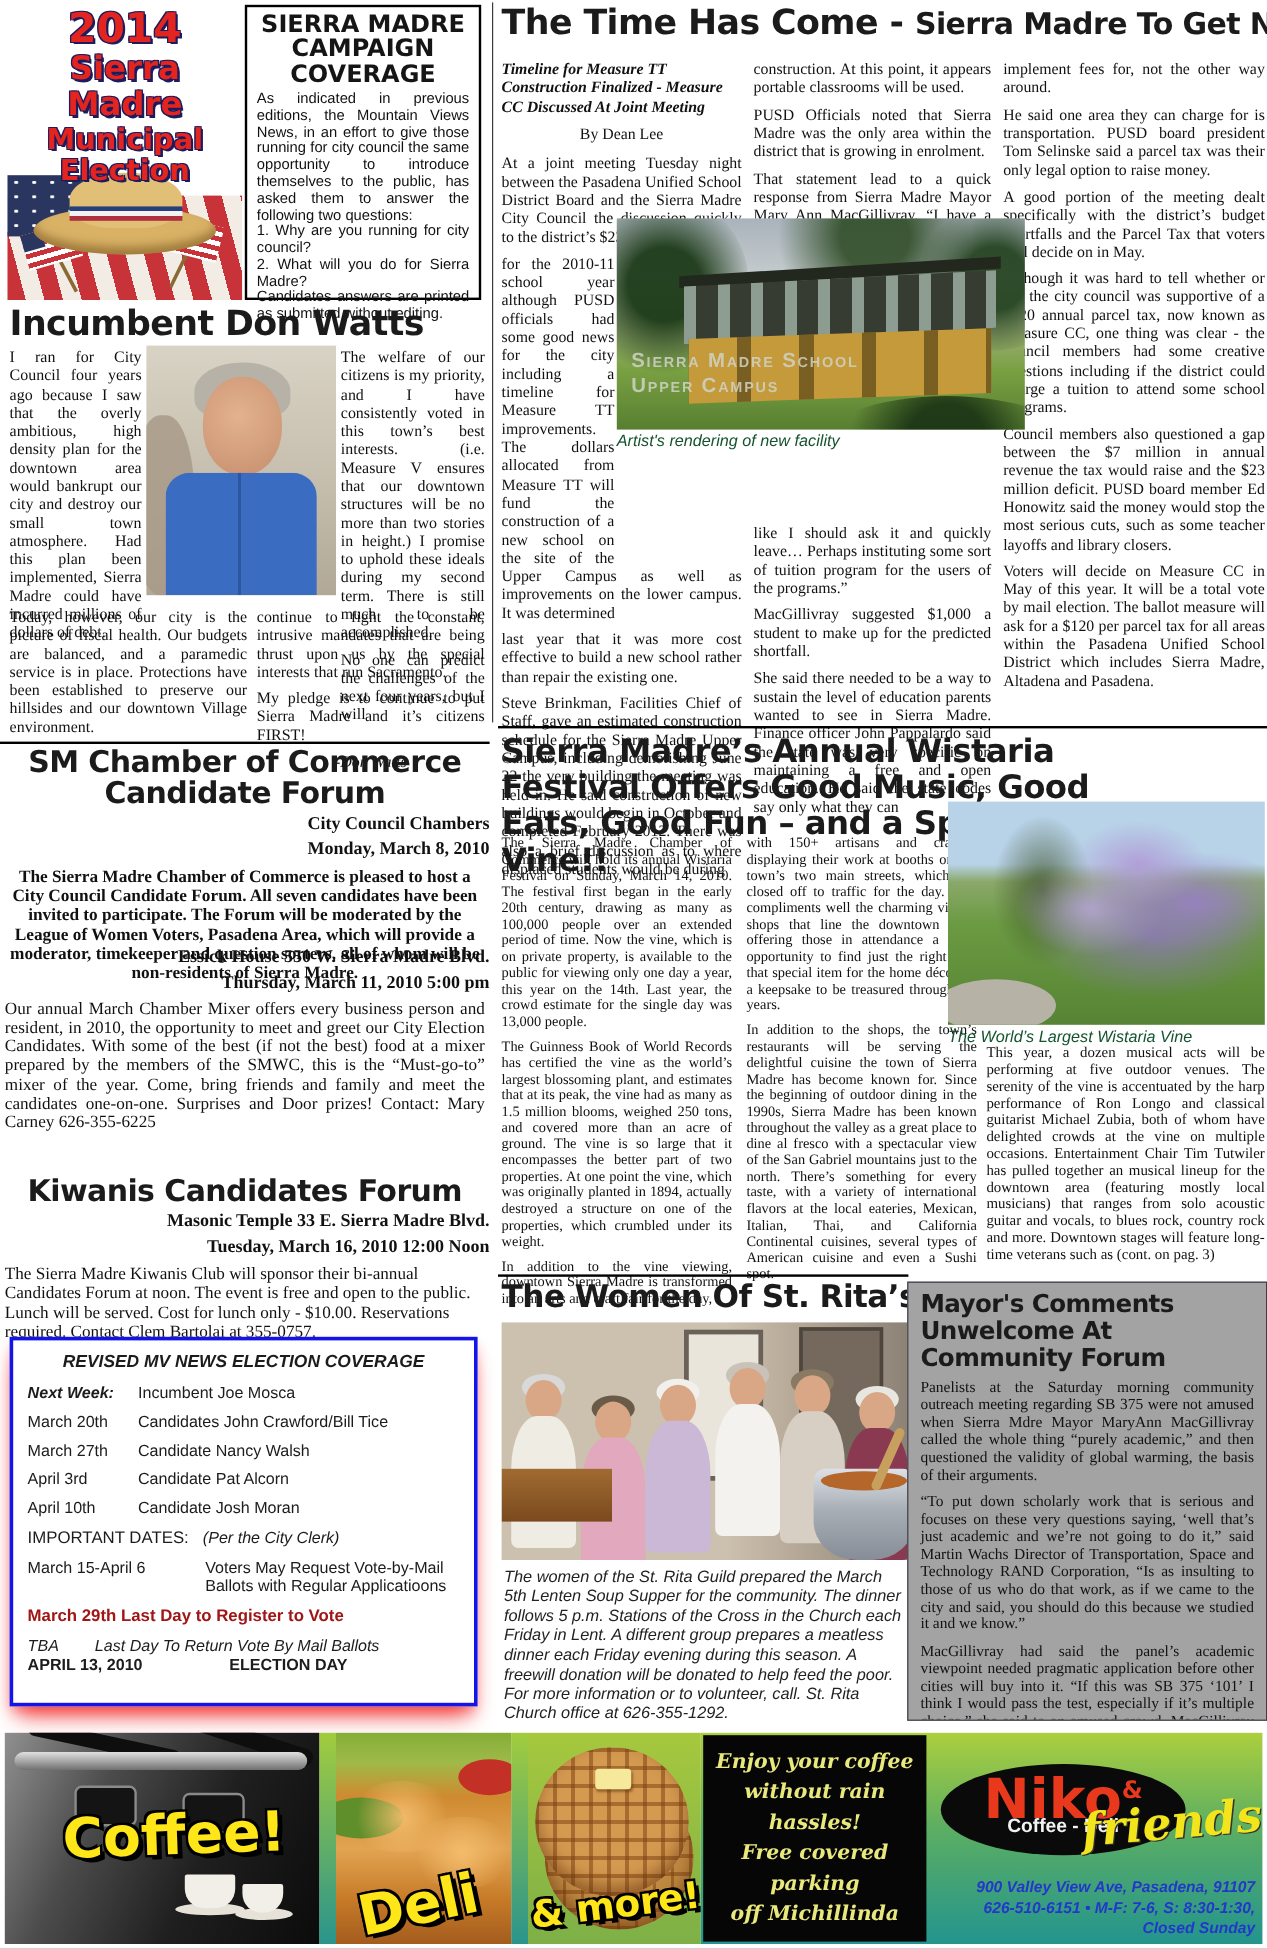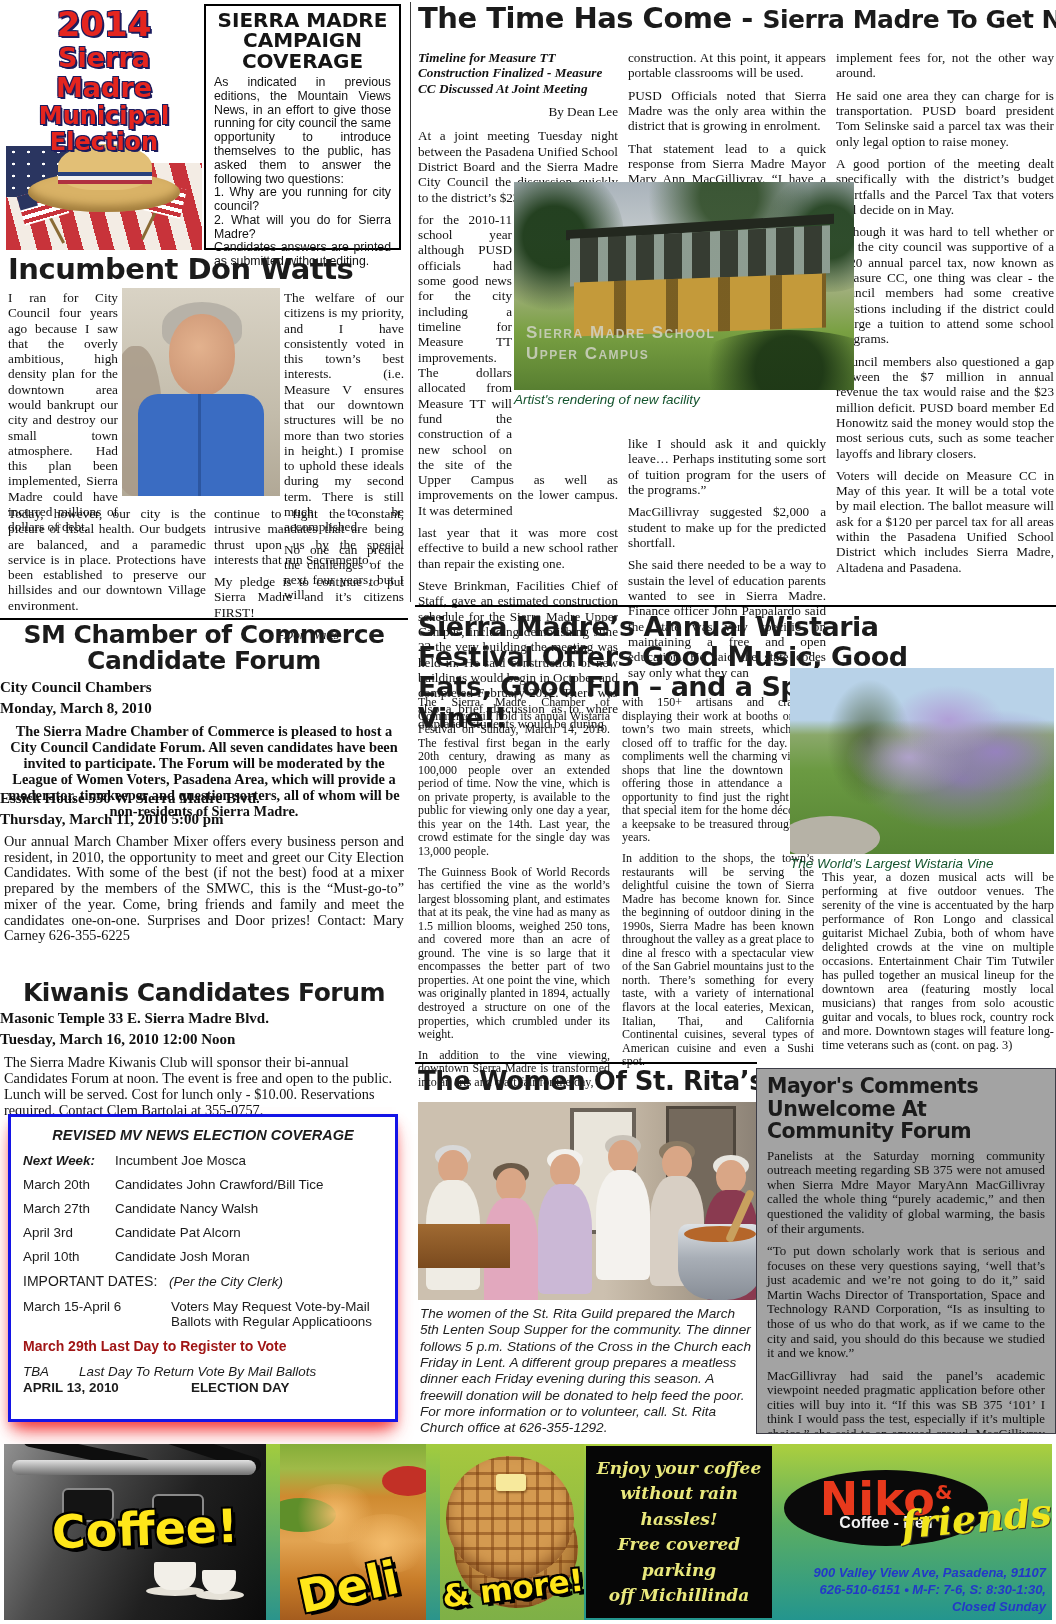--- a/index.html
+++ b/index.html
@@ -41,21 +41,21 @@
   .w-hair{position:absolute;left:40px;top:14px;width:80px;height:48px;background:#b7b2a8;border-radius:50% 50% 35% 35%;}
   .w-head{position:absolute;left:47px;top:26px;width:66px;height:82px;background:radial-gradient(circle at 45% 40%,#e3b28e,#c68e6e);border-radius:48%;}
   .w-shirt{position:absolute;left:16px;top:106px;width:126px;height:102px;background:#3a6cc2;border-radius:20px 20px 0 0;
     background-image:linear-gradient(90deg,transparent 60px,#2c56a0 60px 63px,transparent 63px);}
   #watts-col1b{left:8px;top:506px;width:198px;}
   #watts-col2b{left:214px;top:506px;width:190px;}
   #watts-sig{text-align:center;font-style:italic;margin-top:4px;}
   #hr-left{left:0;top:618px;width:408px;height:2px;}
   
   .forum-head{font-size:25px;line-height:1.05;text-align:center;}
-  .forum-sub{font-weight:700;font-size:15px;text-align:left;margin-top:4px;}
+  .forum-sub{font-weight:700;font-size:15px;text-align:right;margin-top:4px;}
   #chamber{left:0;top:622px;width:408px;}
   #chamber-body{font-weight:700;font-size:14.4px;line-height:1.12;text-align:center;margin-top:6px;padding:0 6px;}
   #mixer{left:0;top:786px;width:408px;}
   #mixer-body{font-size:14.3px;line-height:1.1;text-align:justify;margin-top:6px;padding:0 4px;}
   #kiwanis{left:0;top:980px;width:408px;}
   #kiwanis-body{font-size:14.3px;line-height:1.12;text-align:left;margin-top:6px;padding:0 4px;}
   
   #election-box{left:8px;top:1114px;width:390px;height:308px;border:3px solid #1414e6;box-sizing:border-box;
     padding:10px 12px;background:#fff;font-family:"Liberation Sans",sans-serif;font-size:13.4px;color:#1c1c1c;
     box-shadow:0 14px 18px -6px rgba(240,30,30,.8),0 6px 10px -2px rgba(250,80,80,.55);}
@@ -74,24 +74,24 @@
   #eb-eday .eb-label{width:168px;}
   
   #vert-divider{left:410px;top:2px;width:1px;height:600px;background:#3a3a3a;position:absolute;}
   #school-art{left:418px;top:4px;width:636px;height:600px;}
   #school-headline{font-size:29px;line-height:1;white-space:nowrap;}
   #school-headline .part-b{font-size:25px;}
   .art-cols{position:absolute;left:0;top:46px;width:636px;display:flex;gap:10px;}
   .a-col{font-size:13.2px;line-height:1.16;}
   #s-col1{width:200px;} #s-col2{width:198px;} #s-col3{width:218px;}
   #s-subhead{font-weight:700;font-style:italic;margin:0 0 8px 0;text-align:left;}
-  #s-byline{margin:0 0 9px 0;text-align:right;}
+  #s-byline{margin:0 0 9px 0;text-align:center;}
   .img-dodge{float:right;width:106px;height:258px;}
   #school-photo-block{position:absolute;left:96px;top:178px;width:340px;}
-  #school-photo{position:relative;width:340px;height:208px;overflow:hidden;
+  #school-photo{position:relative;width:340px;height:176px;overflow:hidden;
     background:linear-gradient(180deg,#a9b3bb 0%,#c6ccce 28%,#9fae7a 52%,#79a042 72%,#587f31 100%);}
   .tree{position:absolute;border-radius:50%;}
   .t1{left:-30px;top:-20px;width:140px;height:150px;background:radial-gradient(circle,rgba(28,58,24,.95) 30%,rgba(28,58,24,0) 72%);}
   .t2{left:120px;top:-50px;width:190px;height:130px;background:radial-gradient(circle,rgba(40,70,30,.85) 25%,rgba(40,70,30,0) 70%);}
   .t3{right:-40px;top:-10px;width:130px;height:120px;background:radial-gradient(circle,rgba(30,62,26,.9) 30%,rgba(30,62,26,0) 72%);}
   .bldg-roof{position:absolute;left:52px;top:40px;width:268px;height:10px;background:#23281f;transform:skewY(-3.5deg);}
   .bldg-upper{position:absolute;left:56px;top:50px;width:260px;height:48px;background:#363c32;transform:skewY(-3deg);
     background-image:repeating-linear-gradient(90deg,rgba(188,208,196,.65) 0 10px,transparent 10px 28px);}
   .bldg-wall{position:absolute;left:60px;top:96px;width:252px;height:54px;background:#c49a3a;transform:skewY(-2deg);
     background-image:repeating-linear-gradient(90deg,transparent 0 40px,rgba(60,45,15,.55) 40px 52px);}
@@ -319,21 +319,21 @@
         <p class="body-p">for the 2010-11 school year although PUSD officials had some good news for the city including a timeline for Measure TT improvements. The dollars allocated from Measure TT will fund the construction of a new school on the site of the Upper Campus as well as improvements on the lower campus. It was determined</p>
         <p class="body-p">last year that it was more cost effective to build a new school rather than repair the existing one.</p>
         <p class="body-p">Steve Brinkman, Facilities Chief of Staff, gave an estimated construction schedule for the Sierra Madre Upper Campus, including demolishing June 22 the very building the meeting was held in. He said construction of new buildings would begin in October and completed February 2012.  There was also a brief discussion as to where displaced students would be during</p>
       </div>
       <div id="s-col2" class="a-col">
         <p class="body-p">construction.  At this point, it appears portable classrooms will be used.</p>
         <p class="body-p">PUSD Officials noted that  Sierra Madre was the only area within the district that is growing in enrolment.</p>
         <p class="body-p">That statement lead to a quick response from Sierra Madre Mayor Mary Ann MacGillivray.  “I have a question that I have been dying to ask,” she said. “I feel</p>
         <div class="col-spacer"></div>
         <p class="body-p">like I should ask it and quickly leave… Perhaps instituting some sort of tuition program for the users of the programs.”</p>
-        <p class="body-p">MacGillivray suggested $2,000 a student to make up for the predicted shortfall.</p>
+        <p class="body-p">MacGillivray suggested $1,000 a student to make up for the predicted shortfall.</p>
         <p class="body-p">She said there needed to be a way to sustain the level of education parents wanted to see in Sierra Madre. Finance officer John Pappalardo said the state was very specific on maintaining a free and open education. He said the state codes say only what they can</p>
       </div>
       <div id="s-col3" class="a-col">
         <p class="body-p">implement fees for,  not the other way around.</p>
         <p class="body-p">He said one area they can charge for is transportation. PUSD board president Tom Selinske said a parcel tax was their only legal option to raise money.</p>
         <p class="body-p">A good portion of the meeting dealt specifically with the district’s budget shortfalls and the Parcel Tax that voters will decide on in May.</p>
         <p class="body-p">Although it was hard to tell whether or not the city council was supportive of a $120 annual parcel tax, now known as Measure CC, one thing was clear - the council members had some creative questions including if the district could charge a tuition to attend some school programs.</p>
         <p class="body-p">Council members also questioned a gap between the $7 million in annual revenue the tax would raise and the $23 million deficit. PUSD board member Ed Honowitz said the money would stop the most serious cuts, such as some teacher layoffs and library closers.</p>
         <p class="body-p">Voters will decide on Measure CC in May of this year.  It will be a total vote by mail election.  The ballot measure will ask for a $120 per parcel tax for all areas within the Pasadena Unified School District which includes Sierra Madre, Altadena and Pasadena.</p>
       </div>

